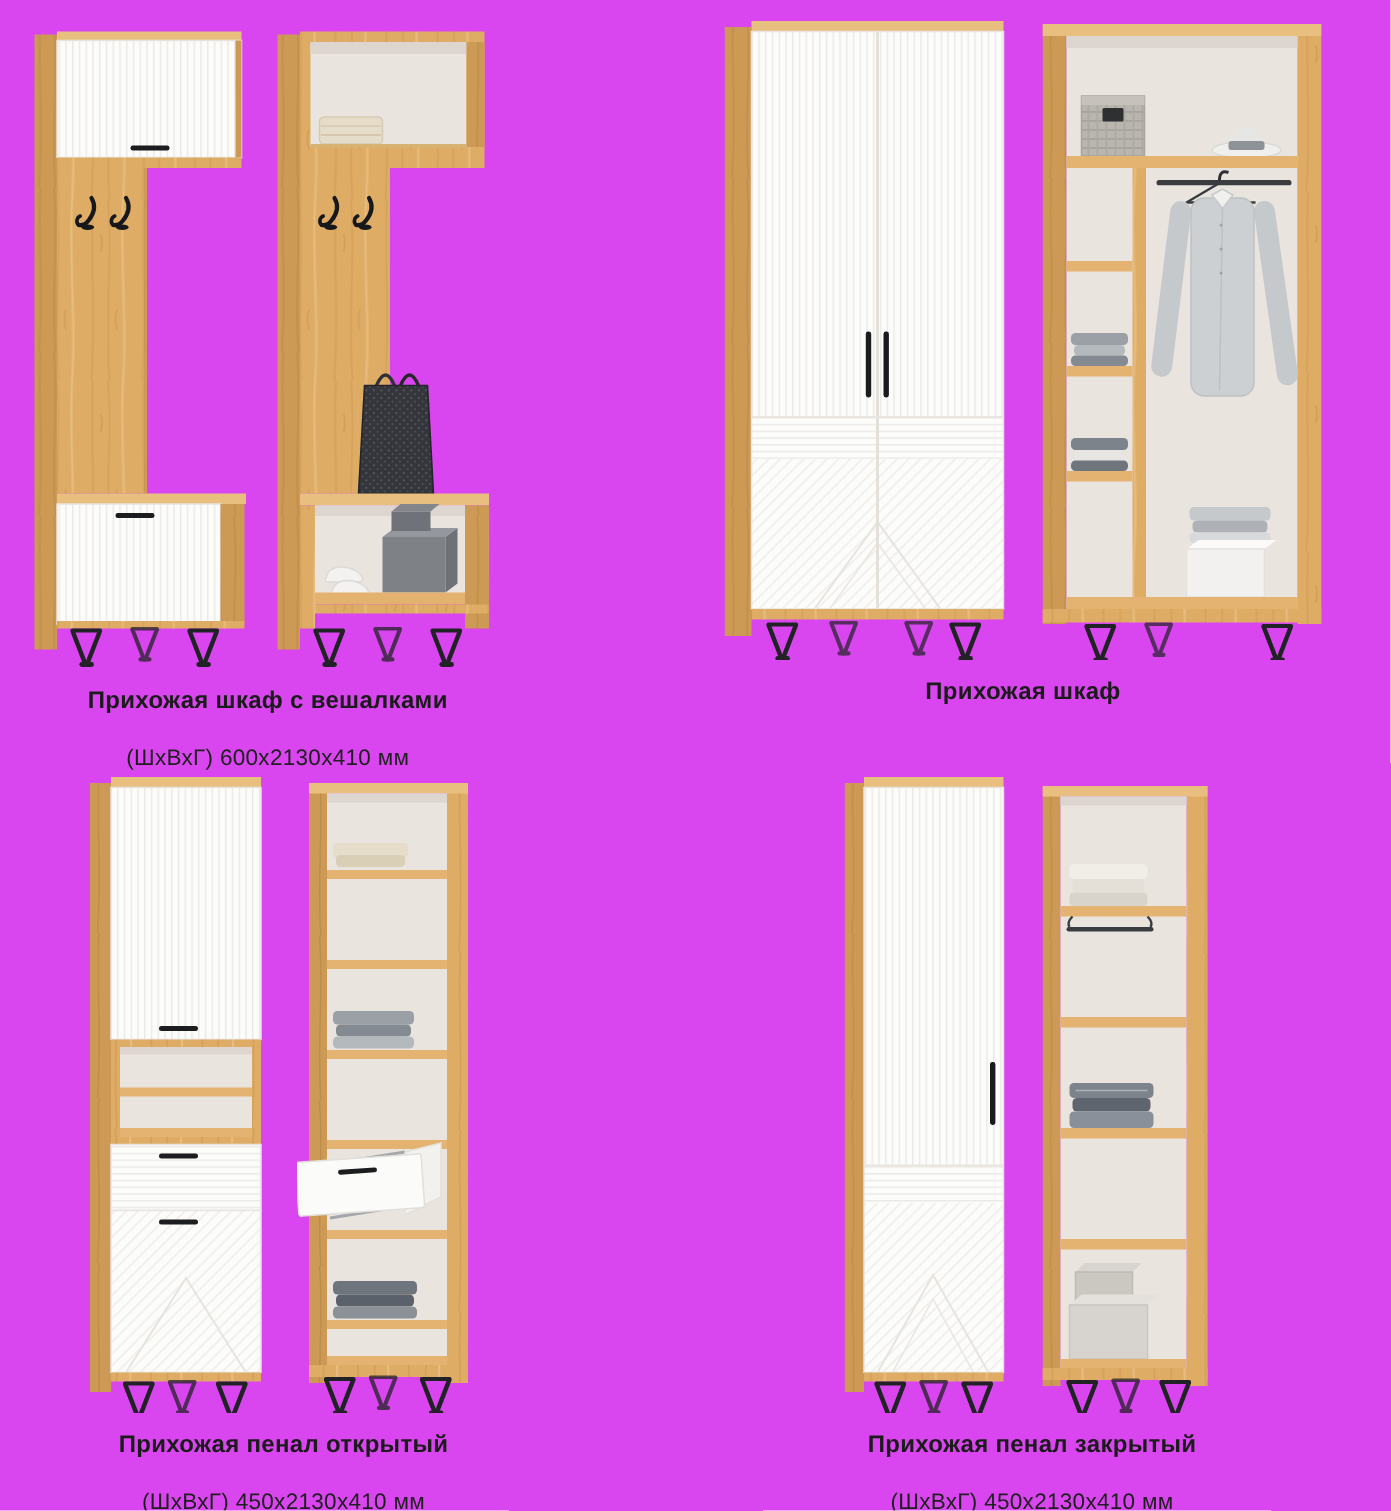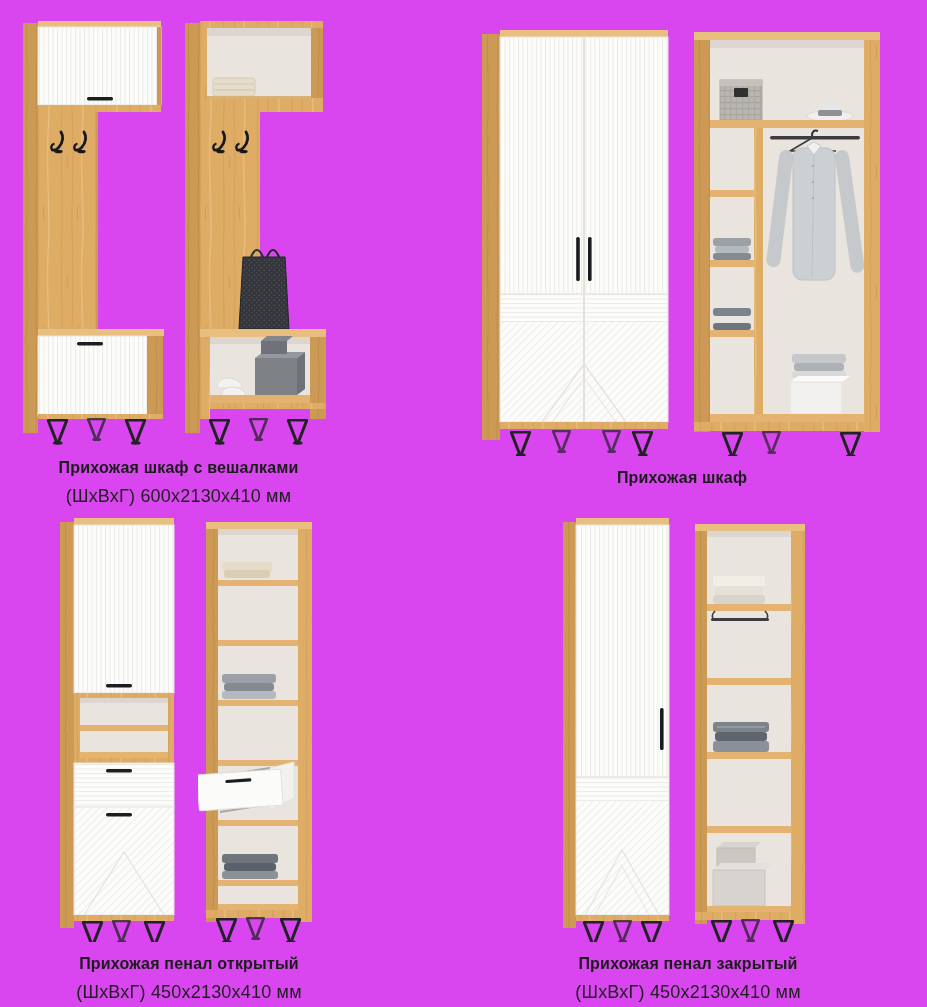--- a/index.html
+++ b/index.html
@@ -3,21 +3,21 @@
 <meta charset="utf-8">
 <style>
   html,body{margin:0;padding:0;background:#ffffff;}
   .page{position:relative;width:927px;height:1007px;background:#d946ef;overflow:hidden;
         font-family:"Liberation Sans",sans-serif;}
   .card{position:absolute;display:flex;flex-direction:column;}
   .views{display:flex;align-items:flex-end;}
   .views svg{display:block;}
   .caption{text-align:center;margin-top:12px;}
   .product-name{font-size:16px;font-weight:700;color:#1b1b1b;line-height:1.3;letter-spacing:.2px;}
-  .product-dims{font-size:18px;font-weight:400;color:#1f1f1f;line-height:1.35;margin-top:5px;letter-spacing:.2px;}
+  .product-dims{font-size:15px;font-weight:400;color:#1f1f1f;line-height:1.35;margin-top:17px;letter-spacing:.2px;}
   .defs-holder{position:absolute;width:0;height:0;overflow:hidden;}
 </style>
 </head>
 <body>
 
 <div class="page">
 
   <svg class="defs-holder" aria-hidden="true">
     <defs>
       <pattern id="grain" width="34" height="120" patternUnits="userSpaceOnUse">
@@ -152,21 +152,21 @@
           </g>
         </g>
       </svg>
     </div>
     <div class="caption">
       <div class="product-name">Прихожая шкаф с вешалками</div>
       <div class="product-dims">(ШхВхГ) 600х2130х410 мм</div>
     </div>
   </div>
 
-  <div class="card" id="card2" style="left:482px;top:24px;width:400px;">
+  <div class="card" id="card2" style="left:482px;top:8px;width:400px;align-items:center;">
     <div class="views" style="gap:22px;height:432px;">
 
       <svg width="190" height="432" viewBox="0 0 190 432">
         <g>
           <rect x="0" y="10" width="18" height="406" fill="url(#grainD)"></rect>
           <rect x="18" y="6" width="168" height="7" fill="#E9BF7F"></rect>
           <rect x="18" y="13" width="168" height="385" fill="url(#flute)"></rect>
           <rect x="18" y="270" width="168" height="28" fill="url(#fluteH)"></rect>
           <rect x="18" y="298" width="168" height="100" fill="url(#diag)"></rect>
           <path d="M60,398 L102,340 L144,398" stroke="#E7E4DF" stroke-width="1.4" fill="none"></path>

